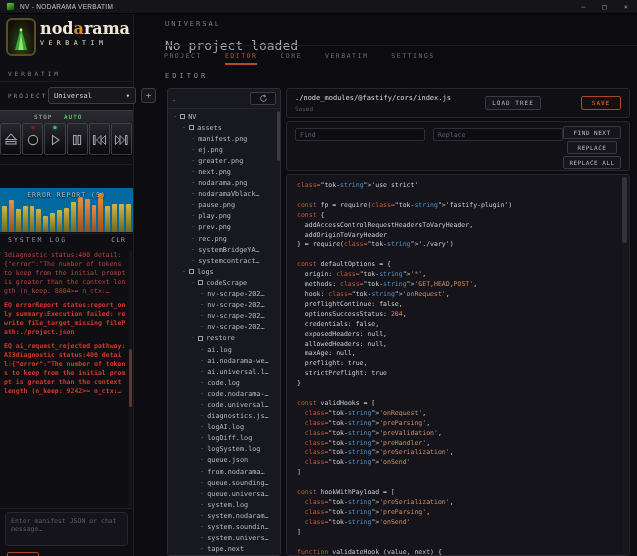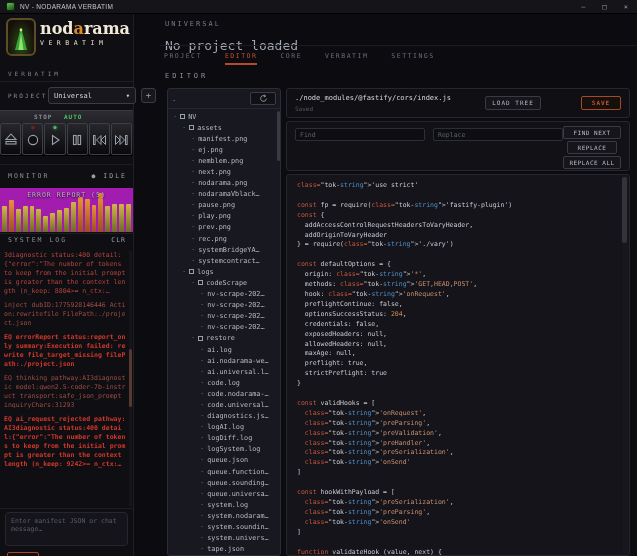--- a/index.html
+++ b/index.html
@@ -37,21 +37,21 @@
   .t-btn { flex:1; margin:0 1px 0 0; background:linear-gradient(#26262c,#0a0a0d); border:1px solid #3e3e46; border-radius:2px; position:relative; display:flex; align-items:center; justify-content:center; cursor:pointer; }
   .t-btn svg { display:block; }
   .led { position:absolute; top:2px; left:50%; transform:translateX(-50%); width:3px; height:3px; border-radius:50%; }
   .led-red { background:#7a221a; box-shadow:0 0 2px #7a221a; }
   .led-green { background:#49c45b; box-shadow:0 0 3px #49c45b; }
 
   .monitor-header { position:absolute; top:158px; left:0; right:0; height:12px; }
   .monitor-label { position:absolute; left:8px; font-size:6.5px; letter-spacing:2px; color:#8e919b; }
   .monitor-status { position:absolute; right:6px; font-size:6.5px; letter-spacing:2px; color:#9aa0aa; }
 
-  .chart { position:absolute; top:174px; left:0; right:0; height:44px; background:#a21caf; overflow:hidden; }
+  .chart { position:absolute; top:174px; left:0; right:0; height:44px; background:#0369a1; overflow:hidden; }
   .chart-title { position:absolute; top:3px; left:0; right:0; text-align:center; font-size:6.5px; letter-spacing:1px; color:#b7bac2; text-shadow:0 1px 2px #000; z-index:2; pointer-events:none; }
   .bars { position:absolute; inset:0; display:flex; align-items:flex-end; gap:2px; padding:0 2px; }
   .bar { flex:1; border-radius:1px 1px 0 0; }
   .bar-y { background:linear-gradient(to top,#6e6a24,#d3b448); }
   .bar-o { background:linear-gradient(to top,#9c4f1e,#e8913c); }
 
   .syslog-header { position:absolute; top:222px; left:0; right:0; height:12px; }
   .syslog-label { position:absolute; left:8px; font-size:6.5px; letter-spacing:2px; color:#8e919b; }
   .clr-button { position:absolute; right:7px; font-size:6.5px; letter-spacing:1px; color:#9aa0aa; cursor:pointer; }
   .syslog { position:absolute; top:237px; left:4px; right:6px; height:255px; overflow:hidden; }
@@ -198,24 +198,20 @@
           <svg width="17" height="16" viewBox="0 0 17 16">
               <path d="M2.5 4.5 L7 9 L2.5 13.5 Z" fill="none" stroke="#9aa0aa" stroke-width="1"></path>
               <path d="M7 4.5 L11.5 9 L7 13.5 Z" fill="none" stroke="#9aa0aa" stroke-width="1"></path>
               <rect x="12.5" y="4.5" width="1.6" height="9" fill="none" stroke="#9aa0aa" stroke-width="1"></rect>
             </svg>
         </div>
       </div>
     </div>
 
     <div class="divider" style="top:150px"></div>
-    <div class="monitor-header">
-      <span class="monitor-label">MONITOR</span>
-      <span class="monitor-status"><span>●</span> <span>IDLE</span></span>
-    </div>
 
     <div class="chart">
       <div class="chart-title">ERROR REPORT (5)</div>
       <div class="bars">
           <div class="bar bar-y" style="height: 58%;"></div>
           <div class="bar bar-o" style="height: 72%;"></div>
           <div class="bar bar-y" style="height: 52%;"></div>
           <div class="bar bar-y" style="height: 58%;"></div>
           <div class="bar bar-y" style="height: 58%;"></div>
           <div class="bar bar-y" style="height: 52%;"></div>
@@ -235,23 +231,21 @@
         </div>
     </div>
 
     <div class="divider" style="top:219px"></div>
     <div class="syslog-header">
       <span class="syslog-label">SYSTEM LOG</span>
       <span class="clr-button">CLR</span>
     </div>
     <div class="syslog">
         <div class="log-entry log-error">3diagnostic status:400 detail:{"error":"The number of tokens to keep from the initial prompt is greater than the context length (n_keep: 8804&gt;= n_ctx:…</div>
-        <div class="log-entry log-muted">inject dubID:1775928146446 Action:rewritefile FilePath:./project.json</div>
         <div class="log-entry log-critical">EQ errorReport status:report_only summary:Execution failed: rewrite file_target_missing filePath:./project.json</div>
-        <div class="log-entry log-muted">EQ thinking pathway:AI3diagnostic model:qwen2.5-coder-7b-instruct transport:safe_json_prompt inquiryChars:31293</div>
         <div class="log-entry log-critical">EQ ai_request_rejected pathway:AI3diagnostic status:400 detail:{"error":"The number of tokens to keep from the initial prompt is greater than the context length (n_keep: 9242&gt;= n_ctx:…</div>
       </div>
     <div class="syslog-scrollbar">
         <div class="syslog-thumb"></div>
       </div>
 
     <div class="divider" style="top:494px"></div>
     <div class="chat-box">
       <textarea placeholder="Enter manifest JSON or chat message…" style=""></textarea>
     </div>
@@ -294,21 +288,21 @@
           <div class="tree-item" style="padding-left: 23px;">
             <span class="tree-dot">·</span>
             <span class="tree-label">manifest.png</span>
           </div>
           <div class="tree-item" style="padding-left: 23px;">
             <span class="tree-dot">·</span>
             <span class="tree-label">ej.png</span>
           </div>
           <div class="tree-item" style="padding-left: 23px;">
             <span class="tree-dot">·</span>
-            <span class="tree-label">nemblem.png</span>
+            <span class="tree-label">greater.png</span>
           </div>
           <div class="tree-item" style="padding-left: 23px;">
             <span class="tree-dot">·</span>
             <span class="tree-label">next.png</span>
           </div>
           <div class="tree-item" style="padding-left: 23px;">
             <span class="tree-dot">·</span>
             <span class="tree-label">nodarama.png</span>
           </div>
           <div class="tree-item" style="padding-left: 23px;">
@@ -409,21 +403,21 @@
           <div class="tree-item" style="padding-left: 32px;">
             <span class="tree-dot">·</span>
             <span class="tree-label">logSystem.log</span>
           </div>
           <div class="tree-item" style="padding-left: 32px;">
             <span class="tree-dot">·</span>
             <span class="tree-label">queue.json</span>
           </div>
           <div class="tree-item" style="padding-left: 32px;">
             <span class="tree-dot">·</span>
-            <span class="tree-label">queue.function…</span>
+            <span class="tree-label">from.nodarama…</span>
           </div>
           <div class="tree-item" style="padding-left: 32px;">
             <span class="tree-dot">·</span>
             <span class="tree-label">queue.sounding…</span>
           </div>
           <div class="tree-item" style="padding-left: 32px;">
             <span class="tree-dot">·</span>
             <span class="tree-label">queue.universa…</span>
           </div>
           <div class="tree-item" style="padding-left: 32px;">
@@ -437,21 +431,21 @@
           <div class="tree-item" style="padding-left: 32px;">
             <span class="tree-dot">·</span>
             <span class="tree-label">system.soundin…</span>
           </div>
           <div class="tree-item" style="padding-left: 32px;">
             <span class="tree-dot">·</span>
             <span class="tree-label">system.univers…</span>
           </div>
           <div class="tree-item" style="padding-left: 32px;">
             <span class="tree-dot">·</span>
-            <span class="tree-label">tape.json</span>
+            <span class="tree-label">tape.next</span>
           </div>
         </div>
       <div class="tree-scrollbar"></div>
     </div>
 
     <div class="file-header">
       <div class="file-path">./node_modules/@fastify/cors/index.js</div>
       <div class="save-status">Saved</div>
       <div class="load-tree-button">LOAD TREE</div>
       <div class="save-button">SAVE</div>

